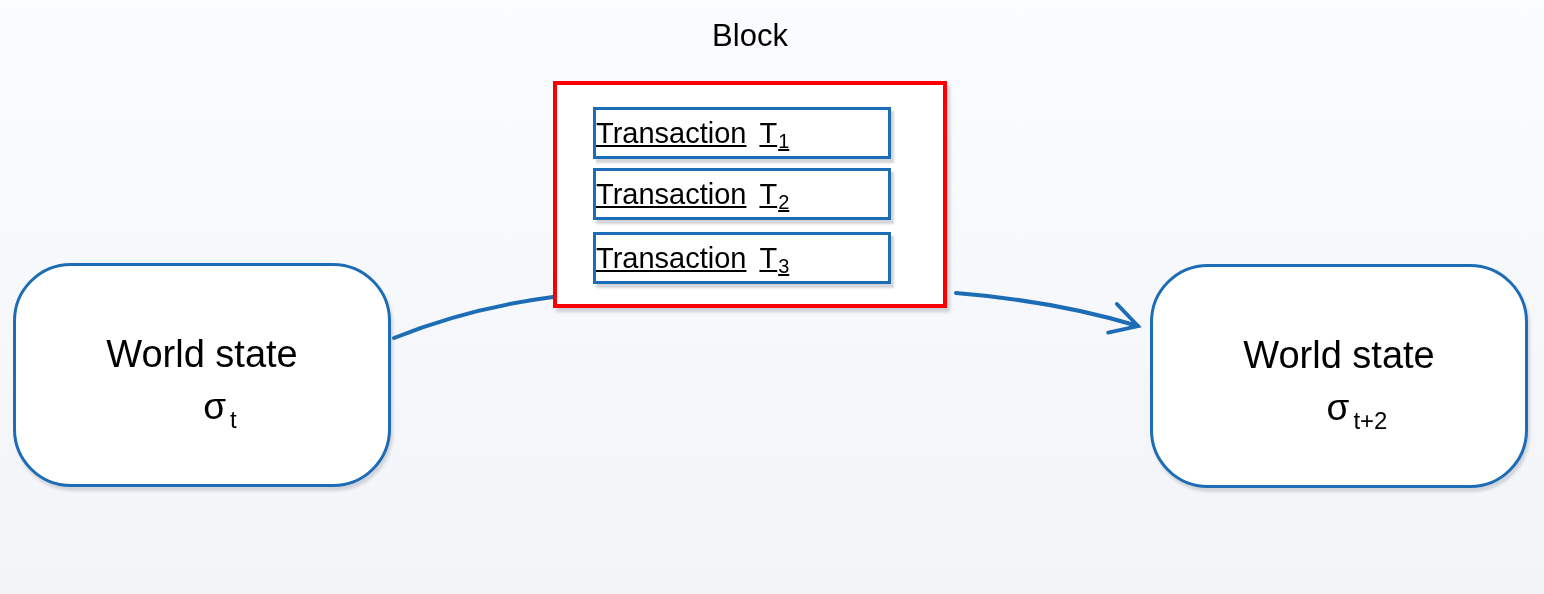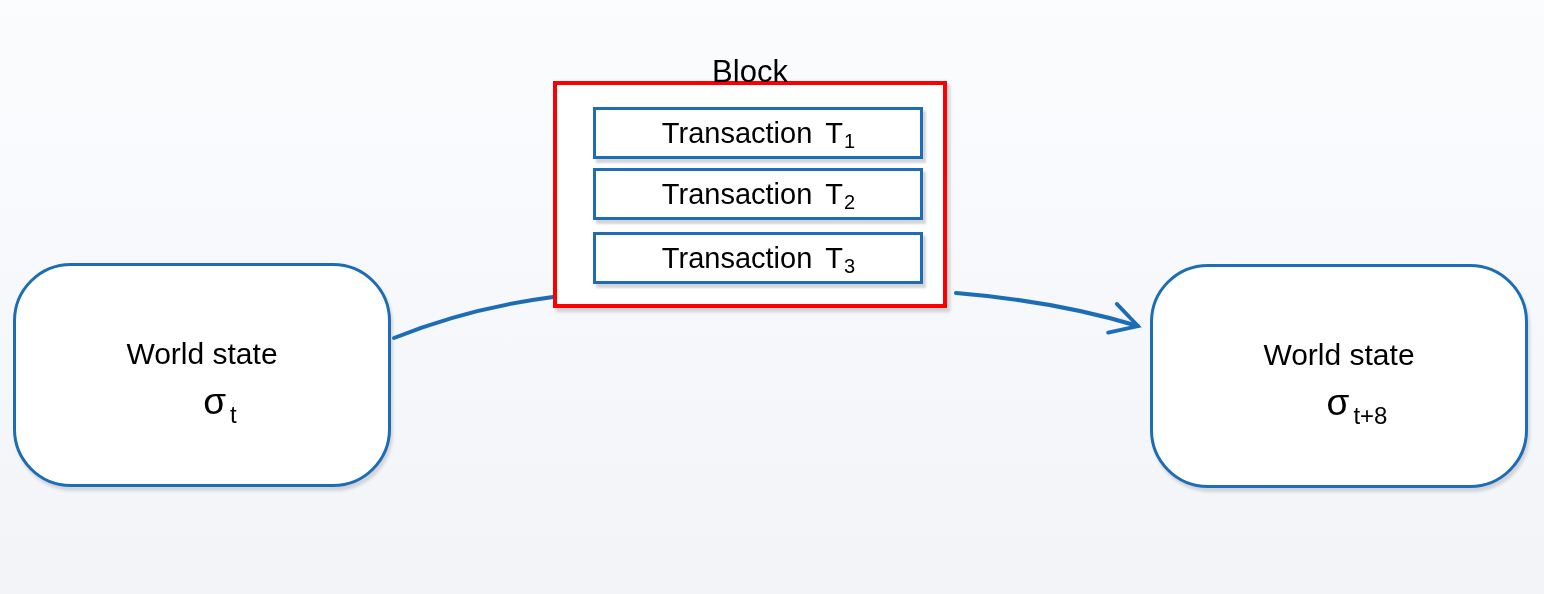--- a/index.html
+++ b/index.html
@@ -35,43 +35,42 @@
   }
   svg.flow-layer marker path { stroke-width: 1.15; }
 
   .block-label {
     position: absolute;
     left: 553px; top: 18px;
     width: 394px;
     text-align: center;
     font-size: 31px;
     z-index: 3;
-    margin-top: 36px;
   }
   .block-box {
     position: absolute;
     left: 553px; top: 81px;
     width: 394px; height: 227px;
     background: var(--node-fill);
     border: 4px solid var(--accent-red);
     box-shadow: 3px 4px 3px rgba(130,135,145,0.35);
     z-index: 2;
   }
   .txn {
     position: absolute;
     left: 593px;
-    width: 330px; height: 52px;
+    width: 298px; height: 52px;
     background: var(--node-fill);
     border: 3px solid var(--accent-blue);
     box-shadow: 3px 4px 2px rgba(130,135,145,0.35);
     display: flex;
     align-items: center;
-    justify-content: center;
     font-size: 29px;
     z-index: 3;
+    text-decoration: underline;
   }
   .txn-1 { top: 107px; }
   .txn-2 { top: 168px; }
   .txn-3 { top: 232px; }
   .txn .txn-var { margin-left: 13px; }
   .txn sub {
     font-size: 20px;
     line-height: 0;
     position: relative;
     top: 8px;
@@ -88,21 +87,21 @@
     display: flex;
     flex-direction: column;
     align-items: center;
     justify-content: center;
     row-gap: 12px;
     padding-top: 14px;
     z-index: 2;
   }
   .state-node.left  { left: 13px;  top: 263px; }
   .state-node.right { left: 1150px; top: 264px; }
-  .state-title { font-size: 30px; }
+  .state-title { font-size: 38px; }
   .state-symbol { font-size: 37px; line-height: 1; margin-left: 36px; }
   .state-symbol .sigma-sub {
     font-size: 24px;
     margin-left: 4px;
     vertical-align: -9px;
   }
 </style>
 </head>
 <body>
 
@@ -141,17 +140,17 @@
   <div class="state-node left">
     <div class="state-title">World state</div>
     <div class="state-symbol">
       <span>σ</span><span class="sigma-sub">t</span>
     </div>
   </div>
 
   <div class="state-node right">
     <div class="state-title">World state</div>
     <div class="state-symbol">
-      <span>σ</span><span class="sigma-sub">t+8</span>
+      <span>σ</span><span class="sigma-sub">t+2</span>
     </div>
   </div>
 
 </div>
 
 </body></html>

